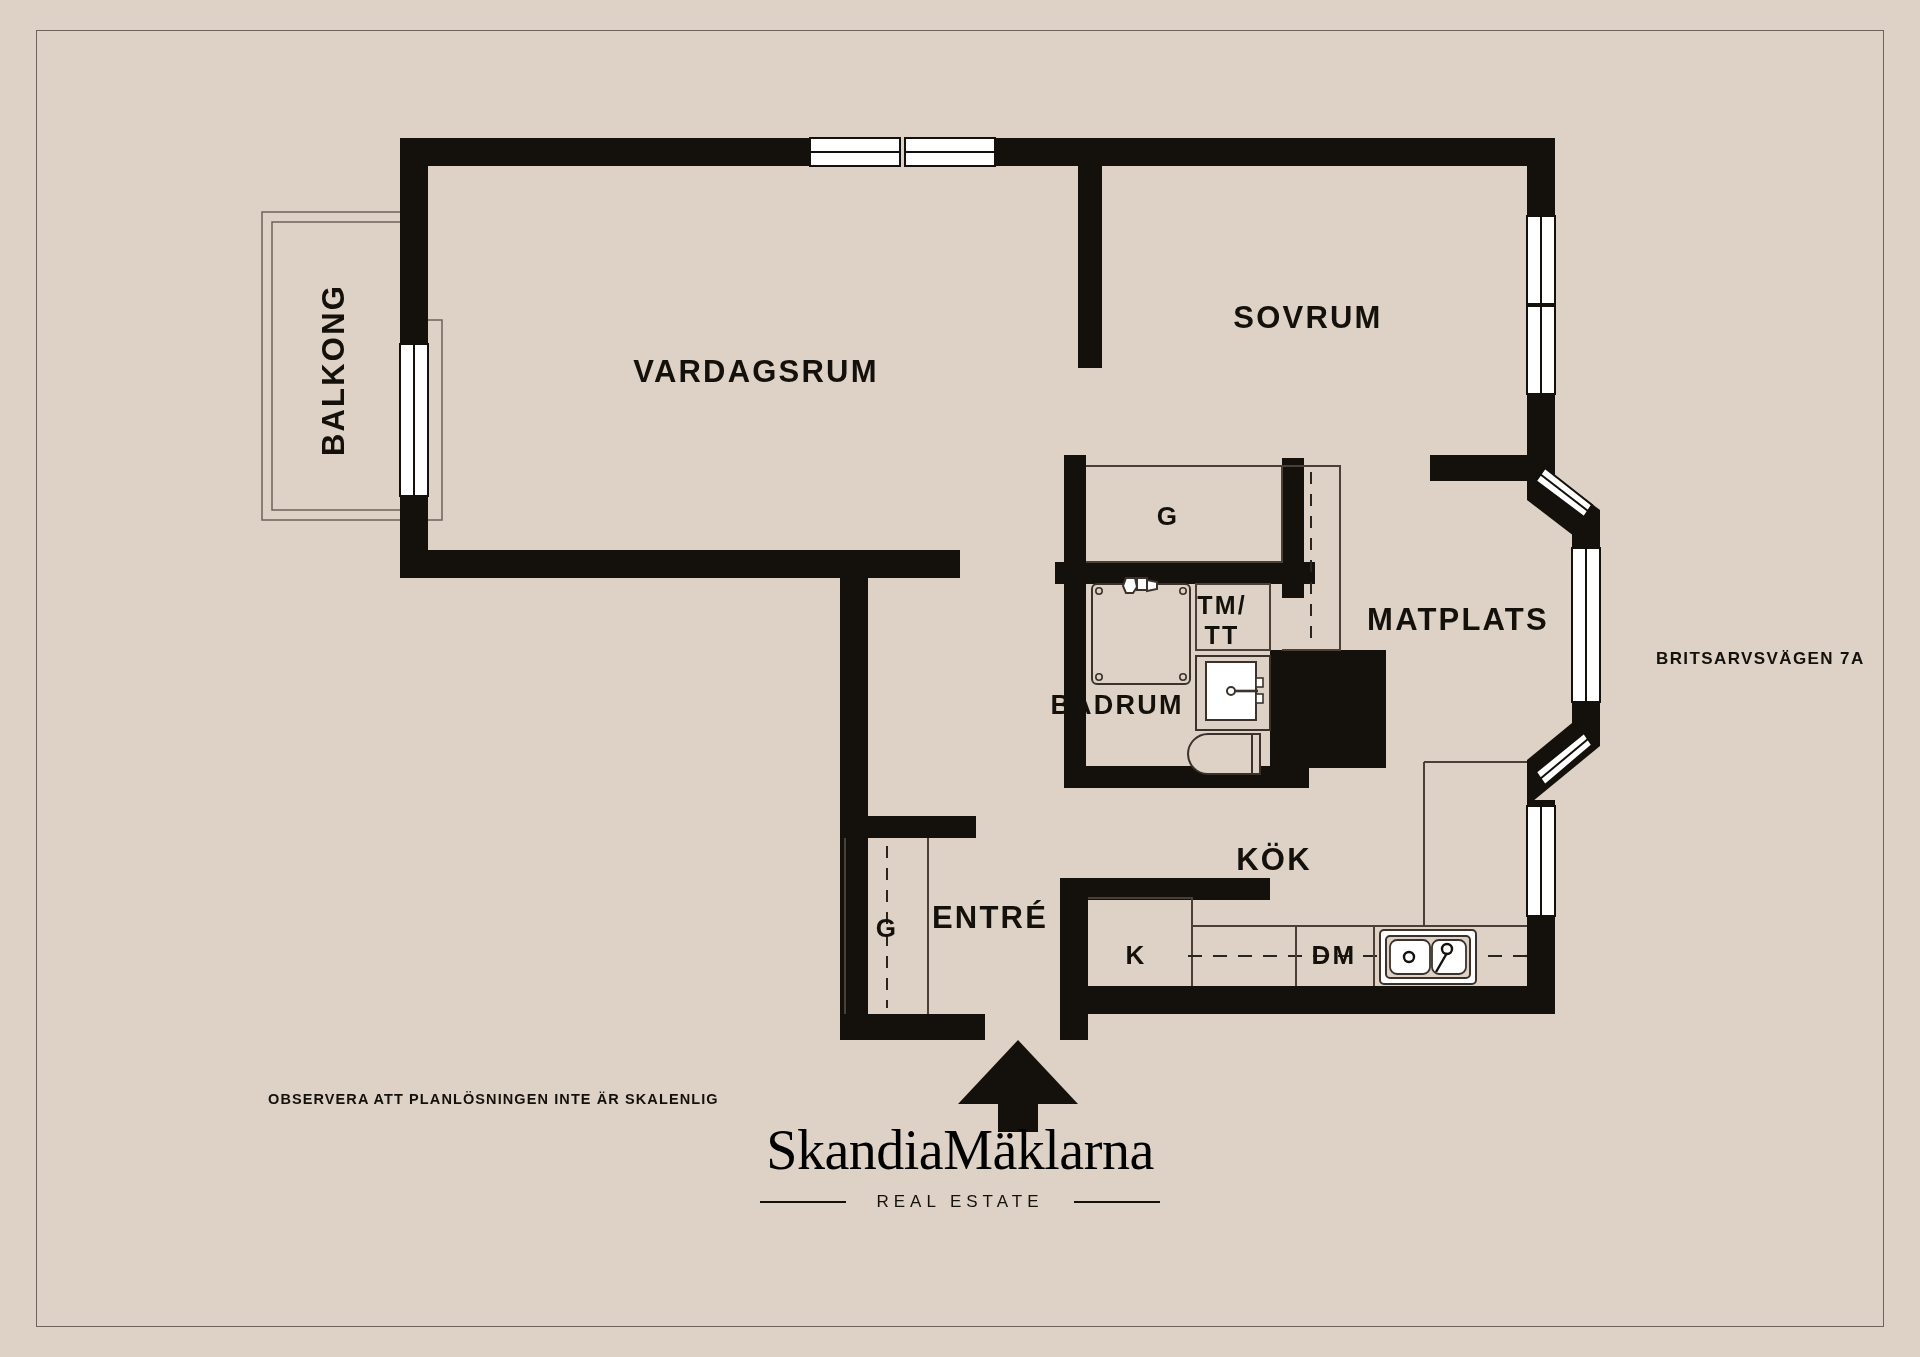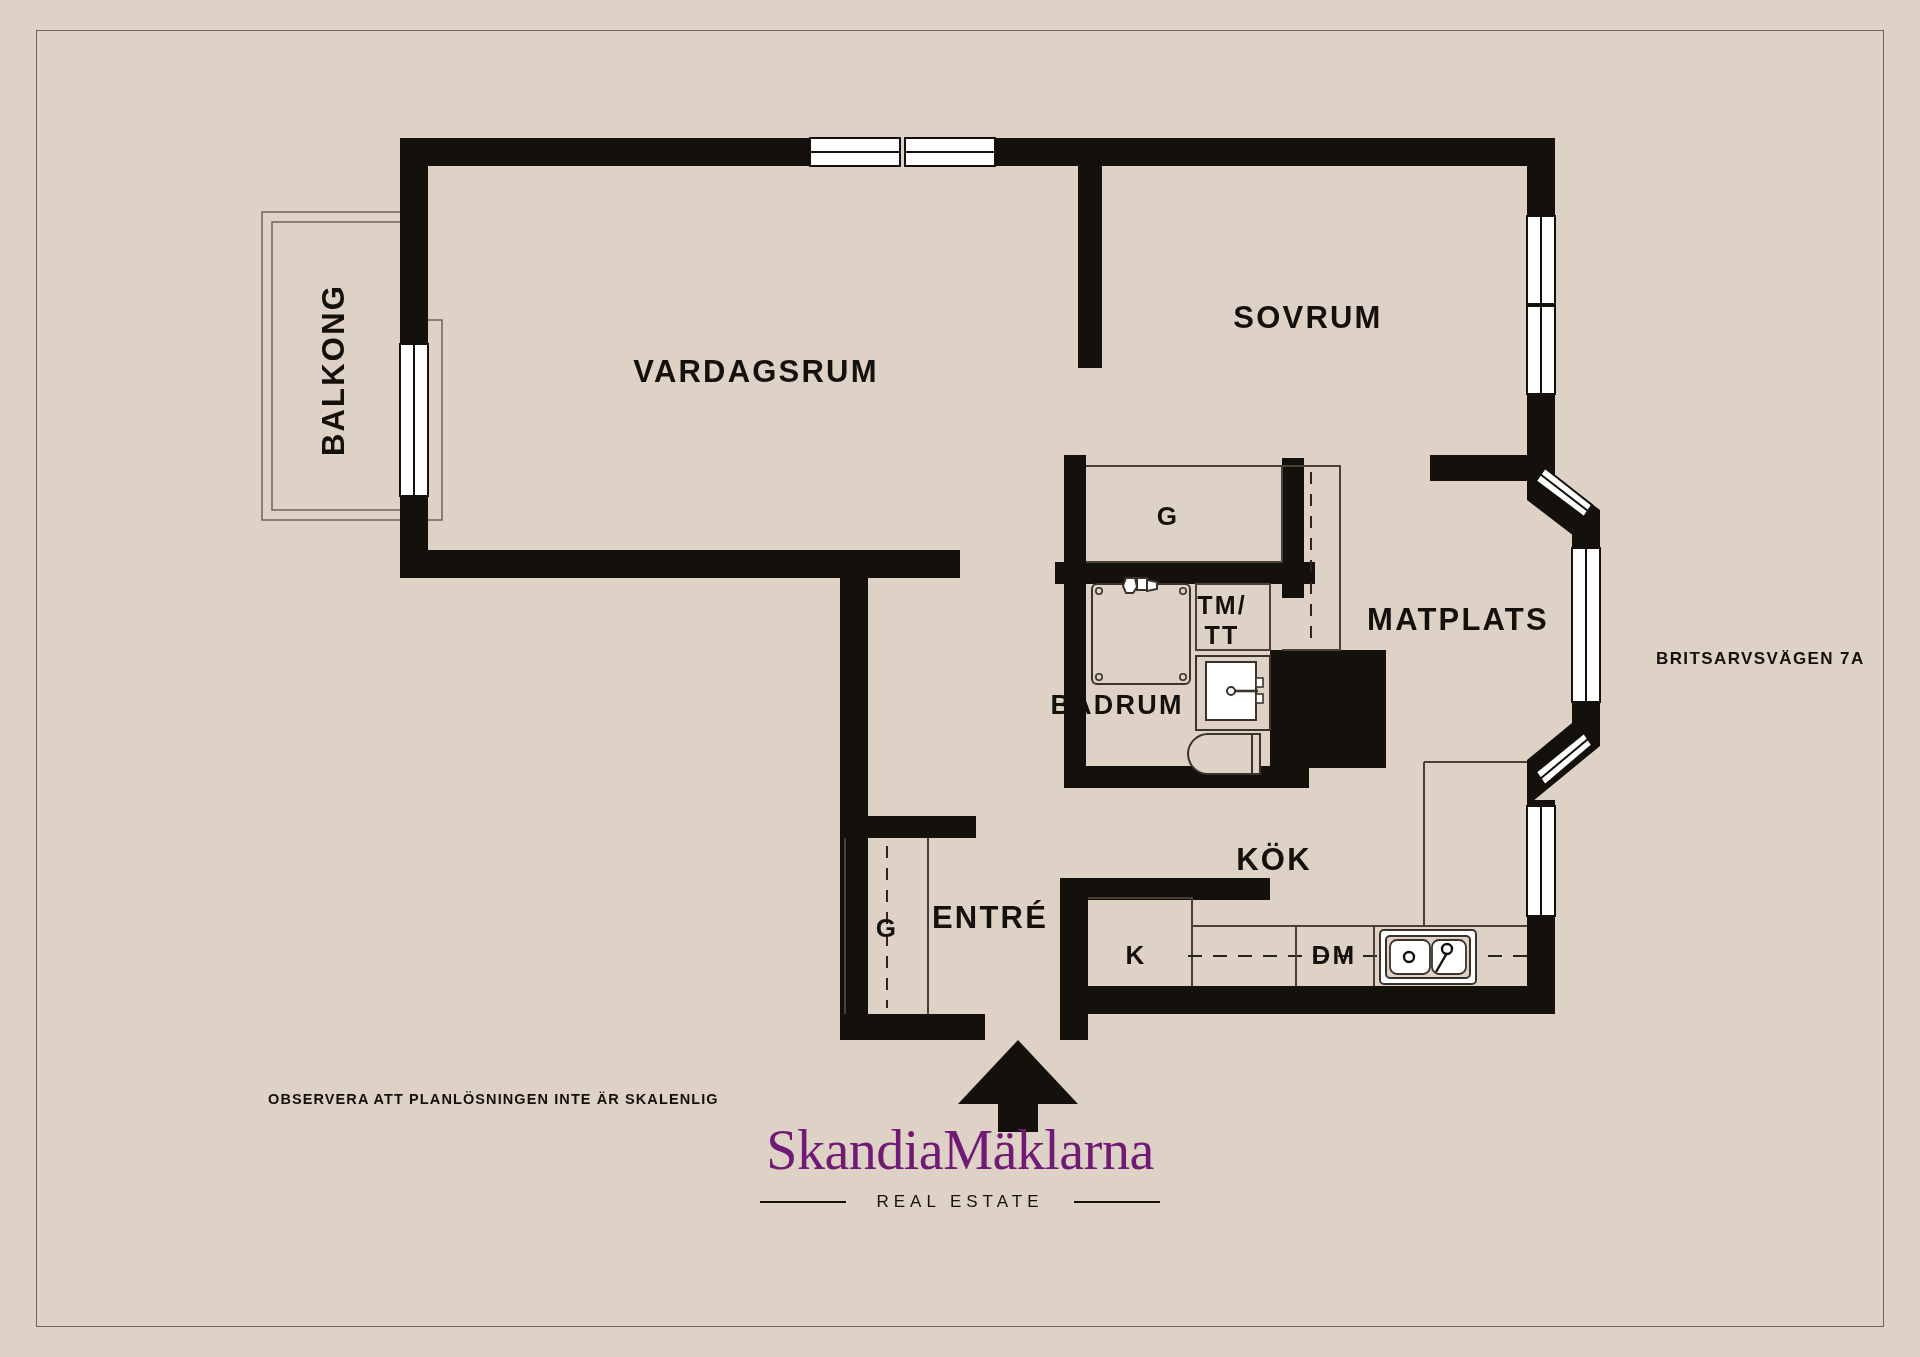--- a/index.html
+++ b/index.html
@@ -75,21 +75,21 @@
   #logo {
     position: absolute;
     left: 0;
     right: 0;
     top: 1122px;
     text-align: center;
   }
   #logo .wordmark {
     font-family: "Liberation Serif", serif;
     font-size: 56px;
-    color: #701a75;
+    color: #000000;
     letter-spacing: -0.5px;
     line-height: 1;
   }
   #logo .tagrow {
     margin-top: 14px;
     display: flex;
     align-items: center;
     justify-content: center;
     gap: 30px;
   }

